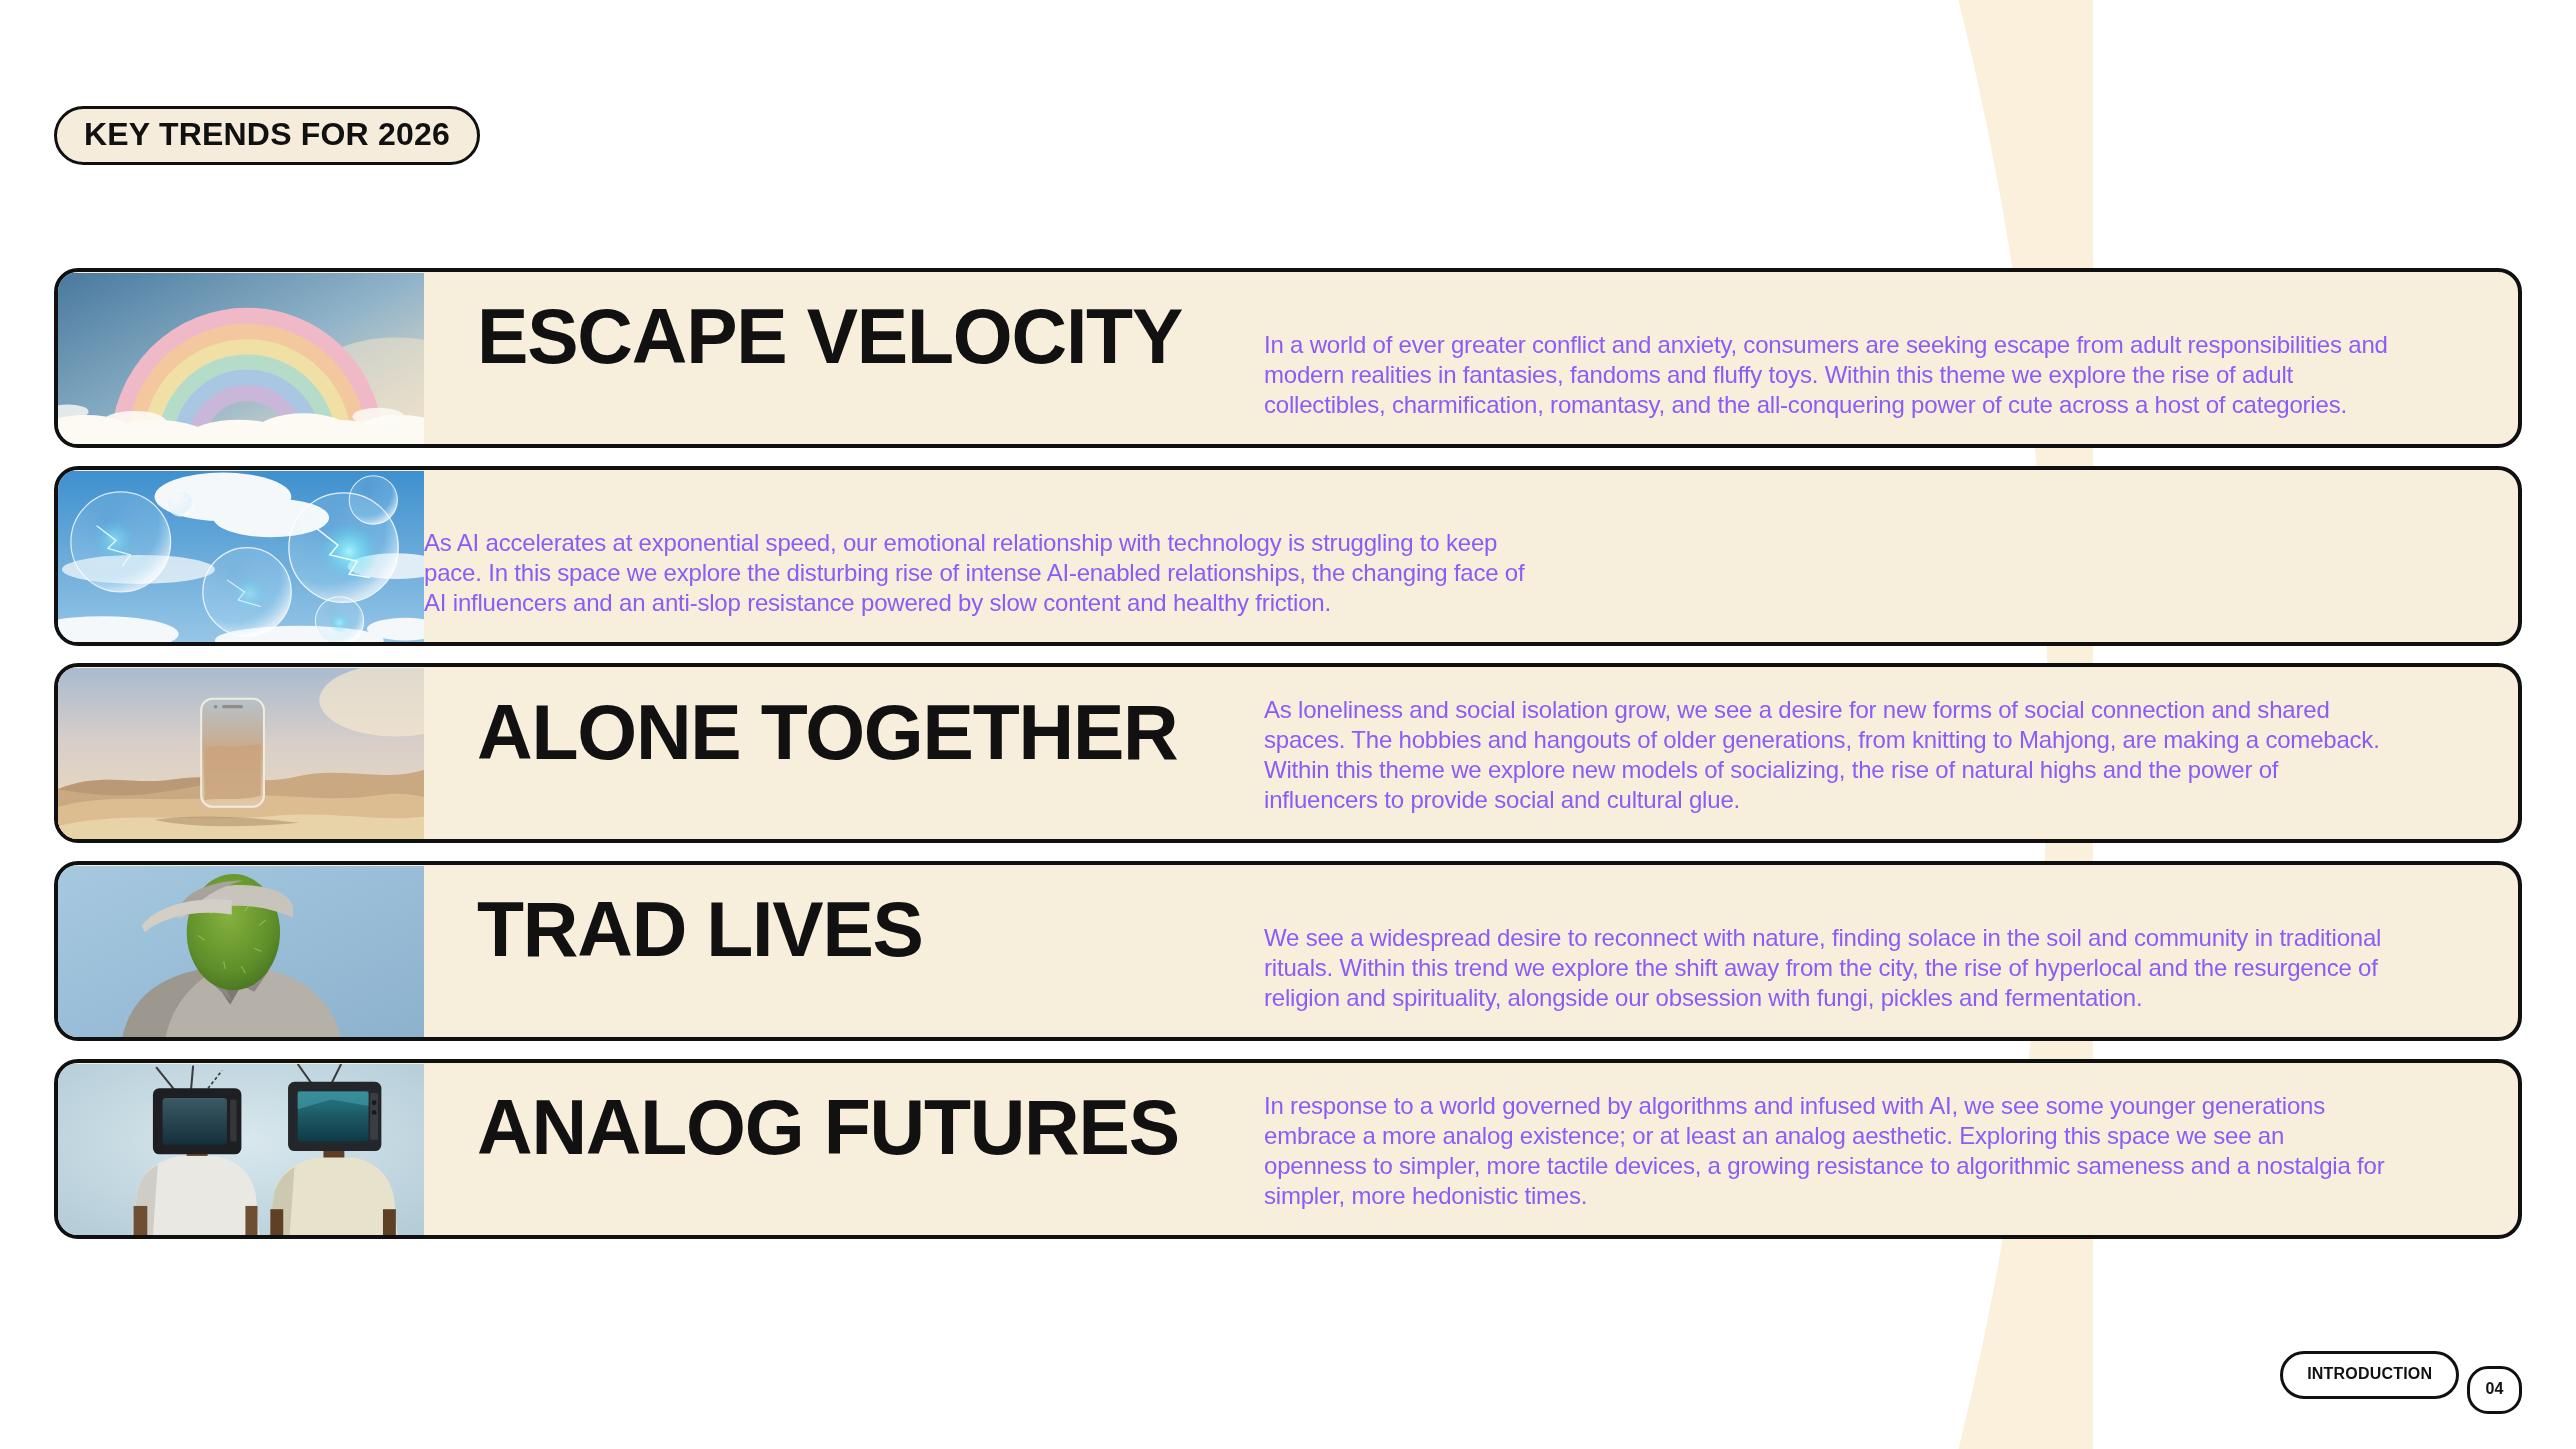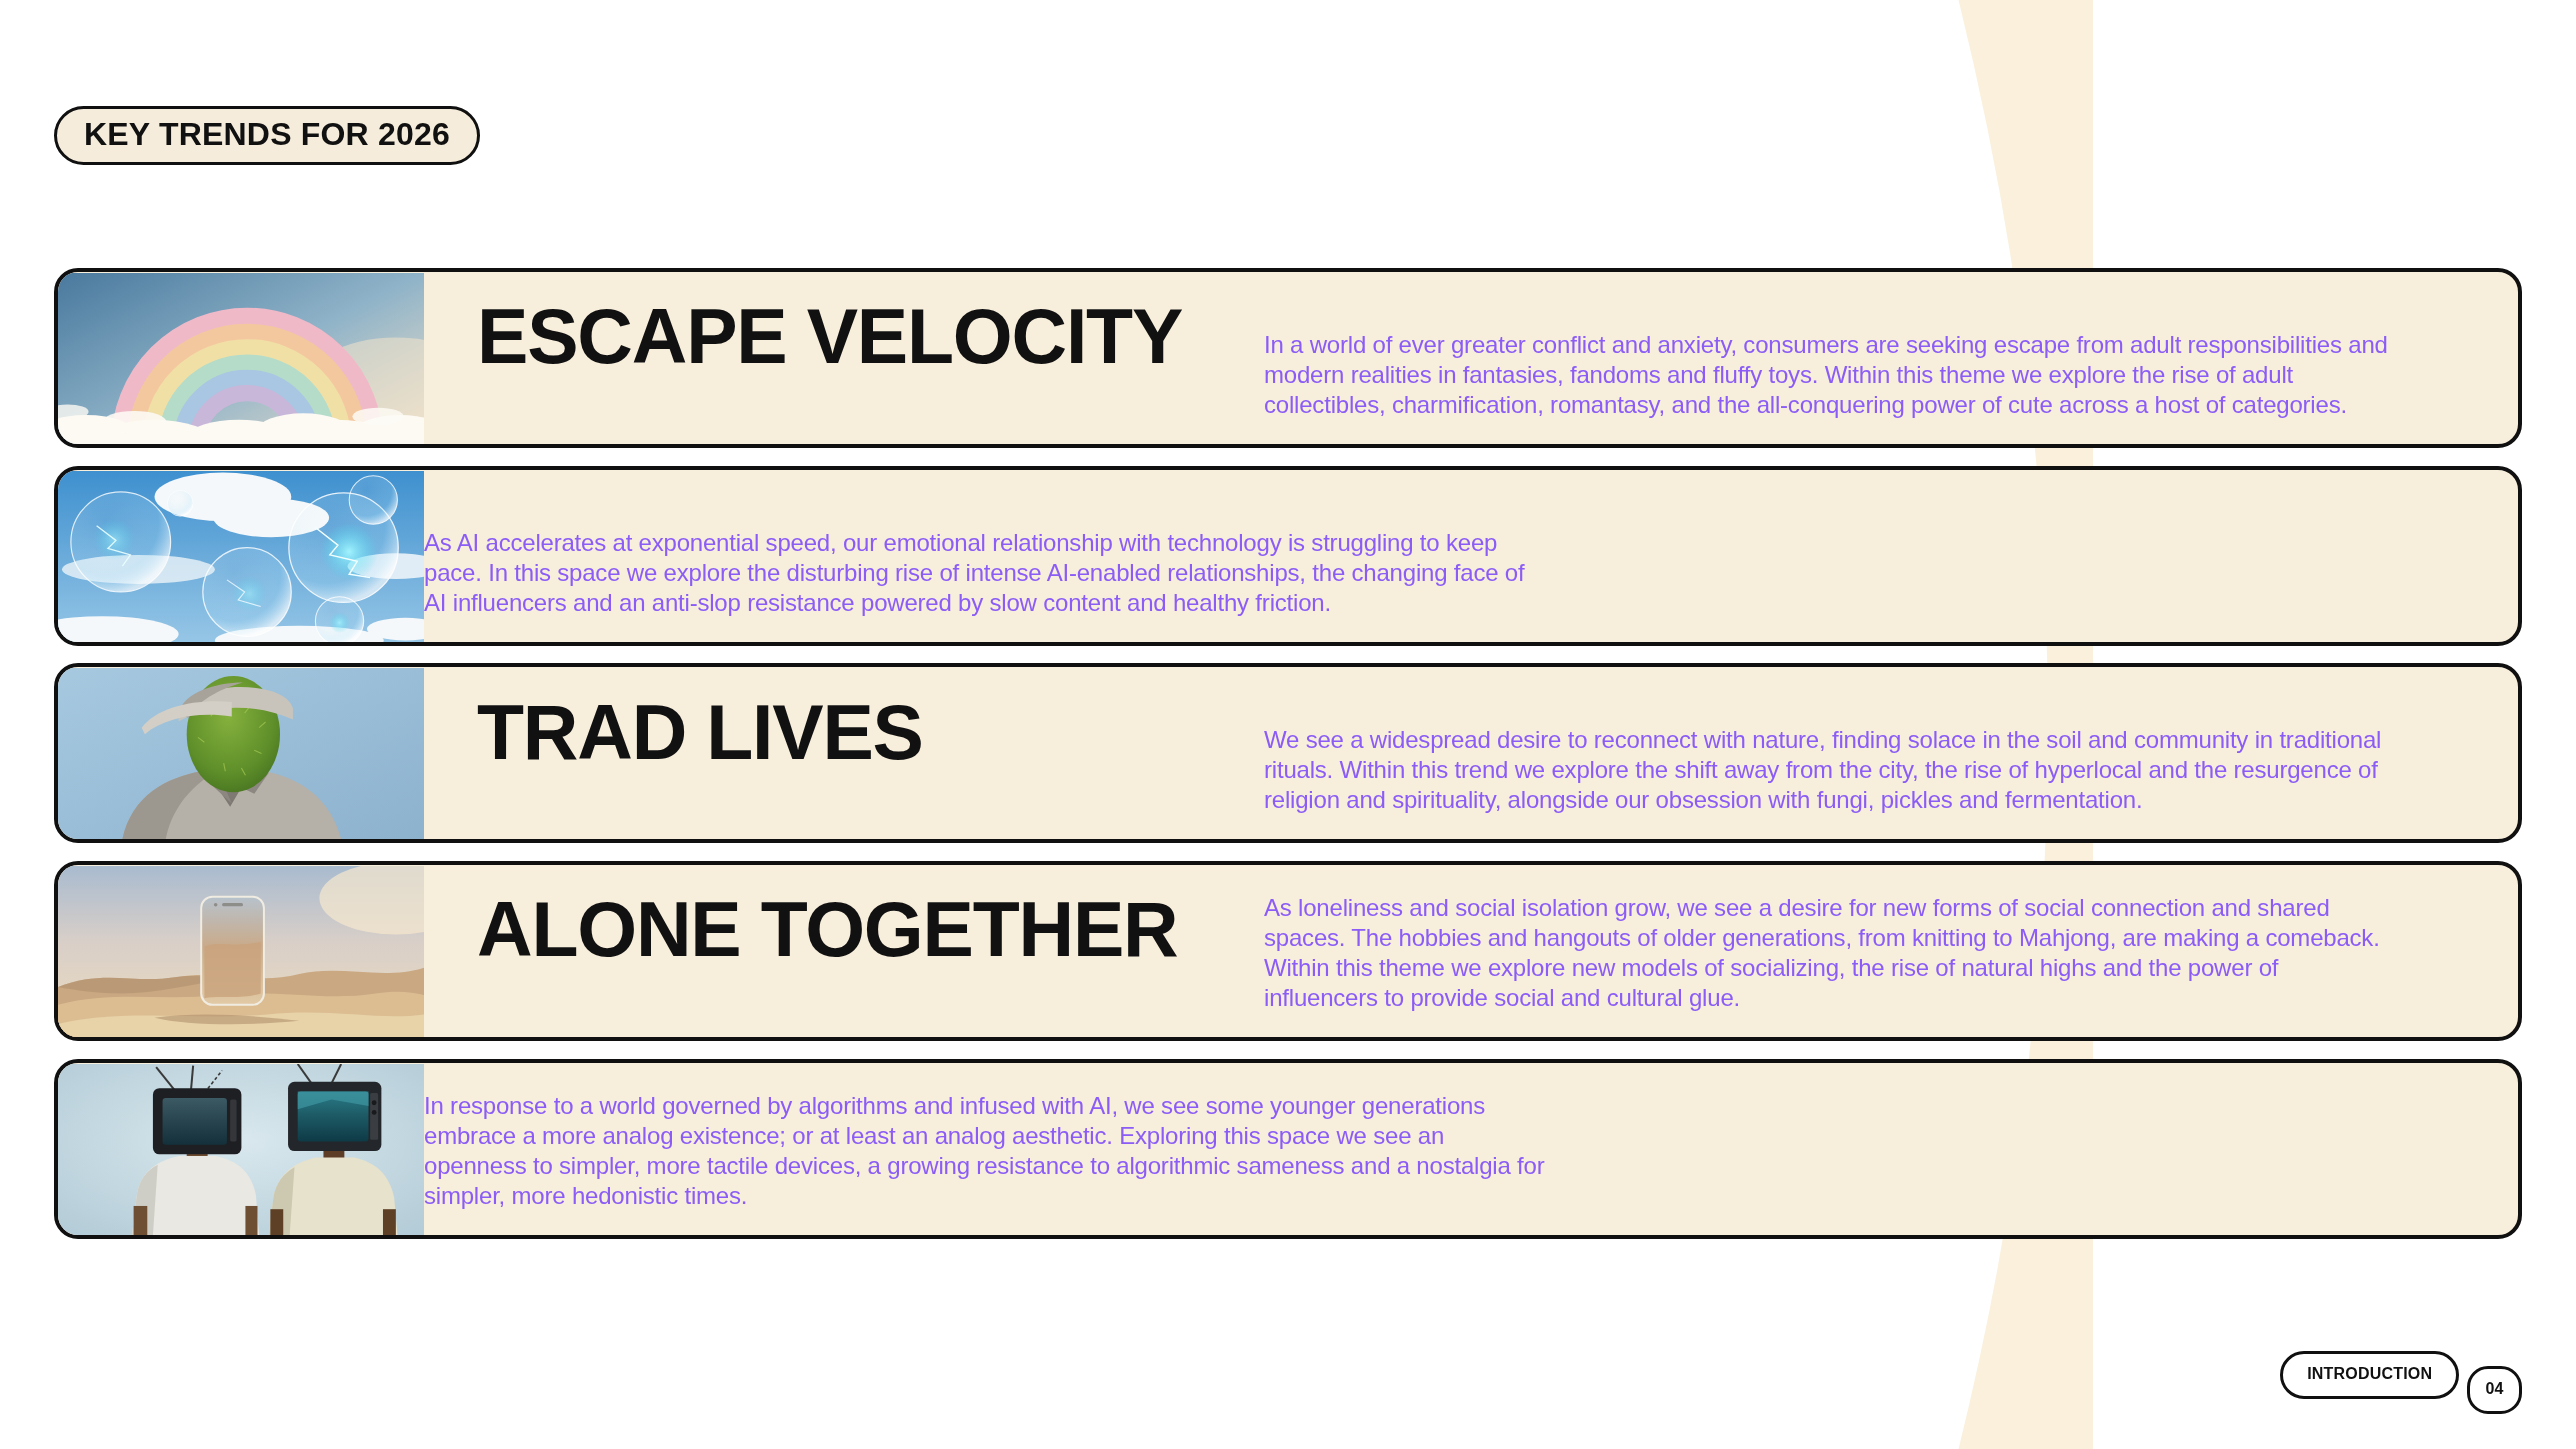--- a/index.html
+++ b/index.html
@@ -214,54 +214,20 @@
           </g>
         </svg>
       </div>
       <p class="card-desc">As AI accelerates at exponential speed, our emotional relationship with technology is struggling to keep pace. In this space we explore the disturbing rise of intense AI-enabled relationships, the changing face of AI influencers and an anti-slop resistance powered by slow content and healthy friction.</p>
     </article>
 
     <article class="card">
       <div class="card-image">
         <svg viewBox="0 0 455 212" preserveAspectRatio="none" aria-hidden="true">
           <defs>
-            <linearGradient id="sky3" x1="0" y1="0" x2="1" y2="1">
-              <stop offset="0" stop-color="#a6c9e0"></stop>
-                <stop offset="1" stop-color="#8db2ce"></stop>
-            </linearGradient>
-            <radialGradient id="grass" cx="0.45" cy="0.35" r="0.8">
-              <stop offset="0" stop-color="#85b13d"></stop>
-                <stop offset="0.6" stop-color="#5f8f2a"></stop>
-                <stop offset="1" stop-color="#3c671c"></stop>
-            </radialGradient>
-          </defs>
-          <rect width="455" height="212" fill="url(#sky3)"></rect>
-          <path d="M 80 212 C 92 158 134 136 178 128 L 258 128 C 304 138 338 162 352 212 Z" fill="#b5b0a8"></path>
-          <path d="M 80 212 C 92 158 134 136 178 128 L 196 128 C 160 150 140 180 134 212 Z" fill="#9c978f"></path>
-          <path d="M 186 130 L 214 172 L 228 148 L 252 130 Z" fill="#7e7972"></path>
-          <path d="M 178 128 L 198 126 L 216 168 L 192 146 Z" fill="#8c8780"></path>
-          <path d="M 240 128 L 262 130 L 244 156 L 228 148 Z" fill="#8c8780"></path>
-          <rect x="202" y="98" width="34" height="34" fill="#567c26"></rect>
-          <ellipse cx="218" cy="82" rx="58" ry="72" fill="url(#grass)"></ellipse>
-          <g stroke="#9cc24e" stroke-width="1.4" opacity="0.8">
-            <path d="M 190 60 l 6 -10 M 210 50 l 4 -11 M 232 56 l 7 -9 M 250 74 l 8 -7 M 182 92 l -8 -6 M 244 102 l 9 4 M 206 118 l 2 10 M 228 124 l 5 9"></path>
-          </g>
-          <path d="M 150 56 C 158 16 282 12 292 50 L 292 64 C 244 42 186 46 150 66 Z" fill="#c9c4bb"></path>
-          <path d="M 150 56 C 156 30 196 18 230 18 C 200 26 172 42 162 62 Z" fill="#a8a39a"></path>
-          <path d="M 104 74 C 124 48 170 38 216 42 L 216 60 C 172 54 132 62 108 82 Z" fill="#d4cfc6"></path>
-        </svg>
-      </div>
-      <h2 class="card-title">TRAD LIVES</h2>
-      <p class="card-desc">We see a widespread desire to reconnect with nature, finding solace in the soil and community in traditional rituals. Within this trend we explore the shift away from the city, the rise of hyperlocal and the resurgence of religion and spirituality, alongside our obsession with fungi, pickles and fermentation.</p>
-    </article>
-
-    <article class="card">
-      <div class="card-image">
-        <svg viewBox="0 0 455 212" preserveAspectRatio="none" aria-hidden="true">
-          <defs>
             <linearGradient id="sky4" x1="0" y1="0" x2="0" y2="1">
               <stop offset="0" stop-color="#a9bbcf"></stop>
                 <stop offset="0.45" stop-color="#d9cfc8"></stop>
                 <stop offset="1" stop-color="#ecdcbd"></stop>
             </linearGradient>
             <linearGradient id="phone4" x1="0" y1="0" x2="0" y2="1">
               <stop offset="0" stop-color="#b7c2cc"></stop>
                 <stop offset="0.45" stop-color="#c9ab8c"></stop>
                 <stop offset="1" stop-color="#e2caa5"></stop>
             </linearGradient>
@@ -276,20 +242,54 @@
           <g>
             <rect x="178" y="38" width="78" height="134" rx="14" fill="url(#phone4)" stroke="#f0ece2" stroke-width="2.5"></rect>
             <path d="M 182 100 C 200 92 220 102 252 94 L 252 158 C 230 166 200 160 182 164 Z" fill="#c9a27c" opacity="0.8"></path>
             <rect x="204" y="46" width="26" height="4" rx="2" fill="#8d8d8a"></rect>
             <circle cx="196" cy="48" r="2.2" fill="#8d8d8a"></circle>
           </g>
         </svg>
       </div>
       <h2 class="card-title">ALONE TOGETHER</h2>
       <p class="card-desc">As loneliness and social isolation grow, we see a desire for new forms of social connection and shared spaces. The hobbies and hangouts of older generations, from knitting to Mahjong, are making a comeback. Within this theme we explore new models of socializing, the rise of natural highs and the power of influencers to provide social and cultural glue.</p>
+    </article>
+
+    <article class="card">
+      <div class="card-image">
+        <svg viewBox="0 0 455 212" preserveAspectRatio="none" aria-hidden="true">
+          <defs>
+            <linearGradient id="sky3" x1="0" y1="0" x2="1" y2="1">
+              <stop offset="0" stop-color="#a6c9e0"></stop>
+                <stop offset="1" stop-color="#8db2ce"></stop>
+            </linearGradient>
+            <radialGradient id="grass" cx="0.45" cy="0.35" r="0.8">
+              <stop offset="0" stop-color="#85b13d"></stop>
+                <stop offset="0.6" stop-color="#5f8f2a"></stop>
+                <stop offset="1" stop-color="#3c671c"></stop>
+            </radialGradient>
+          </defs>
+          <rect width="455" height="212" fill="url(#sky3)"></rect>
+          <path d="M 80 212 C 92 158 134 136 178 128 L 258 128 C 304 138 338 162 352 212 Z" fill="#b5b0a8"></path>
+          <path d="M 80 212 C 92 158 134 136 178 128 L 196 128 C 160 150 140 180 134 212 Z" fill="#9c978f"></path>
+          <path d="M 186 130 L 214 172 L 228 148 L 252 130 Z" fill="#7e7972"></path>
+          <path d="M 178 128 L 198 126 L 216 168 L 192 146 Z" fill="#8c8780"></path>
+          <path d="M 240 128 L 262 130 L 244 156 L 228 148 Z" fill="#8c8780"></path>
+          <rect x="202" y="98" width="34" height="34" fill="#567c26"></rect>
+          <ellipse cx="218" cy="82" rx="58" ry="72" fill="url(#grass)"></ellipse>
+          <g stroke="#9cc24e" stroke-width="1.4" opacity="0.8">
+            <path d="M 190 60 l 6 -10 M 210 50 l 4 -11 M 232 56 l 7 -9 M 250 74 l 8 -7 M 182 92 l -8 -6 M 244 102 l 9 4 M 206 118 l 2 10 M 228 124 l 5 9"></path>
+          </g>
+          <path d="M 150 56 C 158 16 282 12 292 50 L 292 64 C 244 42 186 46 150 66 Z" fill="#c9c4bb"></path>
+          <path d="M 150 56 C 156 30 196 18 230 18 C 200 26 172 42 162 62 Z" fill="#a8a39a"></path>
+          <path d="M 104 74 C 124 48 170 38 216 42 L 216 60 C 172 54 132 62 108 82 Z" fill="#d4cfc6"></path>
+        </svg>
+      </div>
+      <h2 class="card-title">TRAD LIVES</h2>
+      <p class="card-desc">We see a widespread desire to reconnect with nature, finding solace in the soil and community in traditional rituals. Within this trend we explore the shift away from the city, the rise of hyperlocal and the resurgence of religion and spirituality, alongside our obsession with fungi, pickles and fermentation.</p>
     </article>
 
     <article class="card">
       <div class="card-image">
         <svg viewBox="0 0 455 212" preserveAspectRatio="none" aria-hidden="true">
           <defs>
             <radialGradient id="bg5" cx="0.5" cy="0.45" r="0.85">
               <stop offset="0" stop-color="#d9e8ee"></stop>
                 <stop offset="1" stop-color="#adc7d3"></stop>
             </radialGradient>
@@ -329,20 +329,21 @@
             <rect x="404" y="180" width="16" height="32" fill="#5e4026"></rect>
             <rect x="286" y="22" width="116" height="86" rx="8" fill="#23262a"></rect>
             <rect x="298" y="34" width="88" height="62" rx="4" fill="url(#screenR)"></rect>
             <path d="M 298 34 L 386 34 L 386 52 L 340 44 L 298 56 Z" fill="#3e97a2" opacity="0.7"></path>
             <rect x="388" y="36" width="10" height="58" rx="2" fill="#3a3d42"></rect>
             <circle cx="393" cy="48" r="3" fill="#181a1c"></circle>
             <circle cx="393" cy="60" r="3" fill="#181a1c"></circle>
           </g>
         </svg>
       </div>
+      <h2 class="card-title">ANALOG FUTURES</h2>
       <p class="card-desc">In response to a world governed by algorithms and infused with AI, we see some younger generations embrace a more analog existence; or at least an analog aesthetic. Exploring this space we see an openness to simpler, more tactile devices, a growing resistance to algorithmic sameness and a nostalgia for simpler, more hedonistic times.</p>
     </article>
 
   </div>
 
   <div class="footer-right">
     <div class="pill section-pill">INTRODUCTION</div>
     <div class="pill page-num-pill">04</div>
   </div>
 

